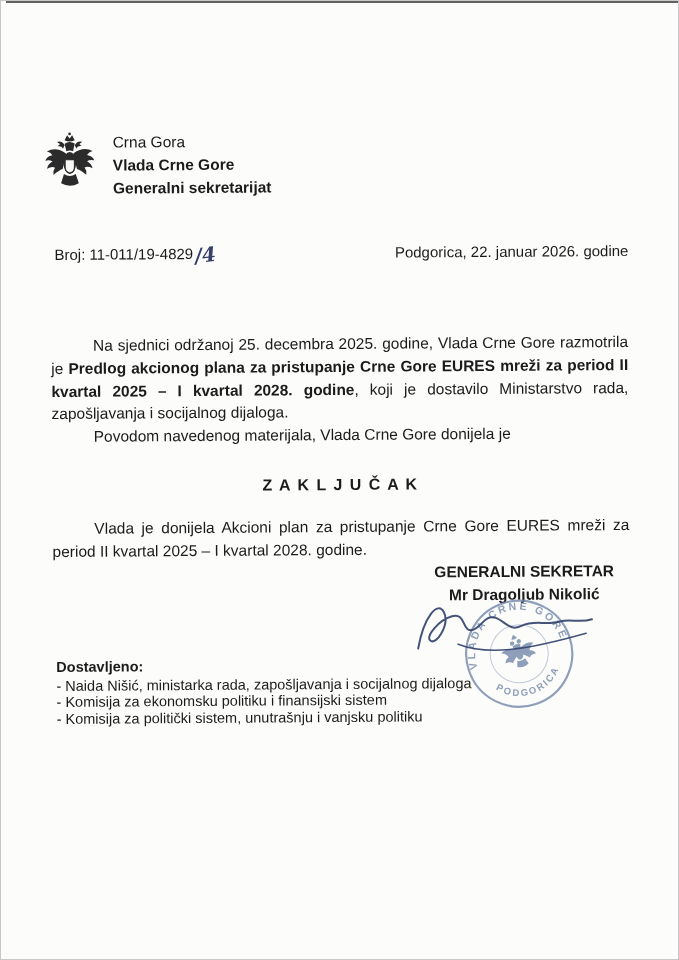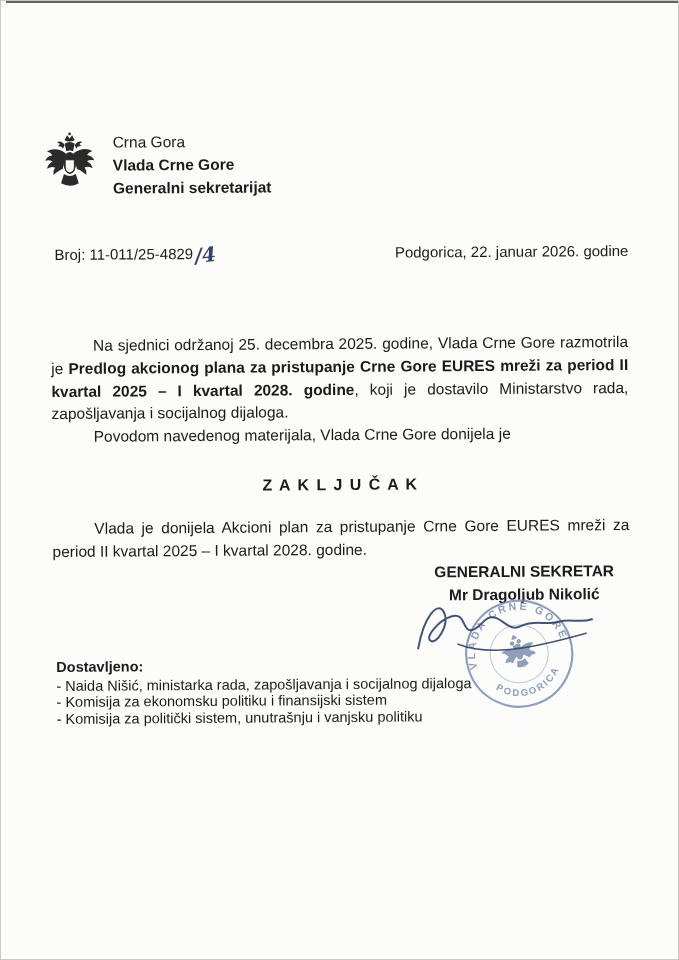--- a/index.html
+++ b/index.html
@@ -62,21 +62,21 @@
       </svg>
       <div class="lh-text">
         <div class="lh-line1">Crna Gora</div>
         <div class="lh-line2">Vlada Crne Gore</div>
         <div class="lh-line3">Generalni sekretarijat</div>
       </div>
     </div>
 
     <div class="refrow">
       <span>
-        <span>Broj: 11-011/25-4829</span><span class="handwrit">/4</span>
+        <span>Broj: 11-011/19-4829</span><span class="handwrit">/4</span>
       </span>
       <span class="place-date">Podgorica, 22. januar 2026. godine</span>
     </div>
 
     <div class="bodytext">
       <p class="para"><span>Na sjednici održanoj 25. decembra 2025. godine, Vlada Crne Gore razmotrila je </span><b>Predlog akcionog plana za pristupanje Crne Gore EURES mreži za period II kvartal 2025 – I kvartal 2028. godine</b><span>, koji je dostavilo Ministarstvo rada, zapošljavanja i socijalnog dijaloga.</span></p>
       <p class="para p2">Povodom navedenog materijala, Vlada Crne Gore donijela je</p>
       <p class="heading">Z A K L J U Č A K</p>
       <p class="para">Vlada je donijela Akcioni plan za pristupanje Crne Gore EURES mreži za period II kvartal 2025 – I kvartal 2028. godine.</p>
     </div>

